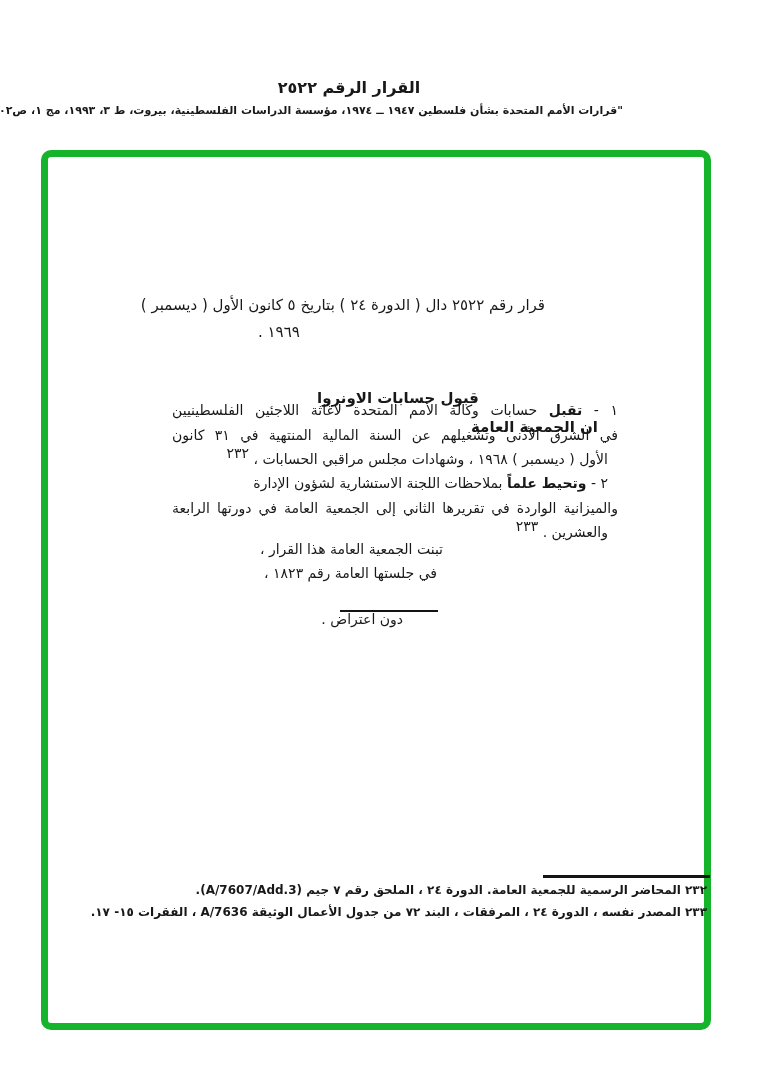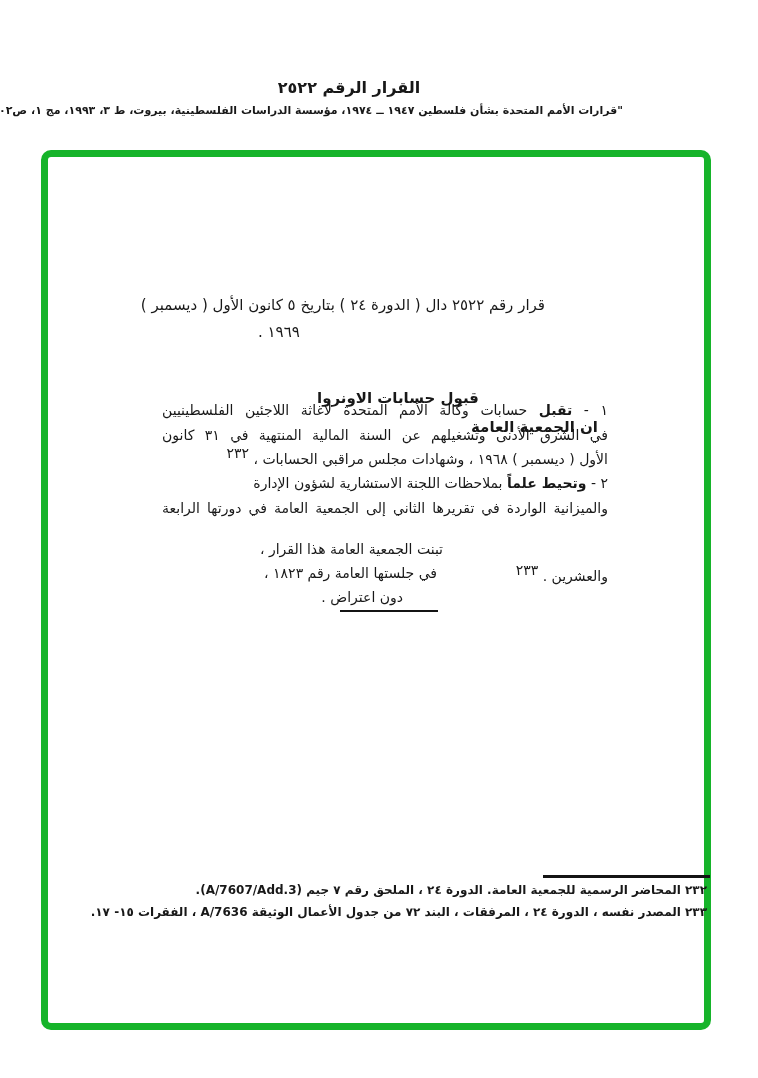--- a/index.html
+++ b/index.html
@@ -45,21 +45,21 @@
     font-size: 15px;
     line-height: 22px;
   }
   .body-line {
     position: absolute;
     direction: rtl;
     font-size: 14px;
     line-height: 22px;
   }
   .just {
-    left: 162px; width: 446px;
+    left: 172px; width: 446px;
     text-align: justify;
     text-align-last: justify;
     white-space: nowrap;
   }
   .flush-right { right: 150px; white-space: nowrap; text-align: right; }
   .bold { font-weight: bold; margin-top: 40px; }
   sup.fnref {
     font-size: 14px;
     vertical-align: super;
     line-height: 0;
@@ -90,25 +90,25 @@
   <div class="line bold" style="top:347px; left:317px;">قبول حسابات الاونروا</div>
 
   <div class="line bold" style="top:376px; right:160px;">ان الجمعية العامة</div>
 
   <div class="body-line just" style="top:399px;"><span>١ - </span><span class="bold">تقبل</span><span> حسابات وكالة الأمم المتحدة لاغاثة اللاجئين الفلسطينيين</span></div>
   <div class="body-line just" style="top:424px;">في الشرق الأدنى وتشغيلهم عن السنة المالية المنتهية في ٣١ كانون</div>
   <div class="body-line flush-right" style="top:448px;"><span>الأول ( ديسمبر ) ١٩٦٨ ، وشهادات مجلس مراقبي الحسابات ، </span><sup class="fnref">٢٣٢</sup></div>
 
   <div class="body-line flush-right" style="top:472px;"><span>٢ - </span><span class="bold">وتحيط علماً</span><span> بملاحظات اللجنة الاستشارية لشؤون الإدارة</span></div>
   <div class="body-line just" style="top:497px;">والميزانية الواردة في تقريرها الثاني إلى الجمعية العامة في دورتها الرابعة</div>
-  <div class="body-line flush-right" style="top:521px;margin-top:44px;"><span>والعشرين . </span><sup class="fnref">٢٣٣</sup></div>
+  <div class="body-line flush-right" style="top:521px;"><span>والعشرين . </span><sup class="fnref">٢٣٣</sup></div>
 
   <div class="body-line" style="top:538px; right:315px; white-space:nowrap;">تبنت الجمعية العامة هذا القرار ،</div>
   <div class="body-line" style="top:562px; right:321px; white-space:nowrap;">في جلستها العامة رقم ١٨٢٣ ،</div>
-  <div class="body-line" style="top:586px; right:355px; white-space:nowrap;text-align:center;">دون اعتراض .</div>
+  <div class="body-line" style="top:608px; right:355px; white-space:nowrap;text-align:center;">دون اعتراض .</div>
 
   <div class="hrule" style="top:610px; left:340px; width:98px; height:2px;"></div>
 
   <div class="hrule" style="top:875px; left:543px; width:167px; height:3px;"></div>
 
   <div class="footnote" style="top:882px;">٢٣٢ المحاضر الرسمية للجمعية العامة. الدورة ٢٤ ، الملحق رقم ٧ جيم (A/7607/Add.3).</div>
   <div class="footnote" style="top:904px;">٢٣٣ المصدر نفسه ، الدورة ٢٤ ، المرفقات ، البند ٧٢ من جدول الأعمال الوثيقة A/7636 ، الفقرات ١٥- ١٧.</div>
 
 </div>
 

